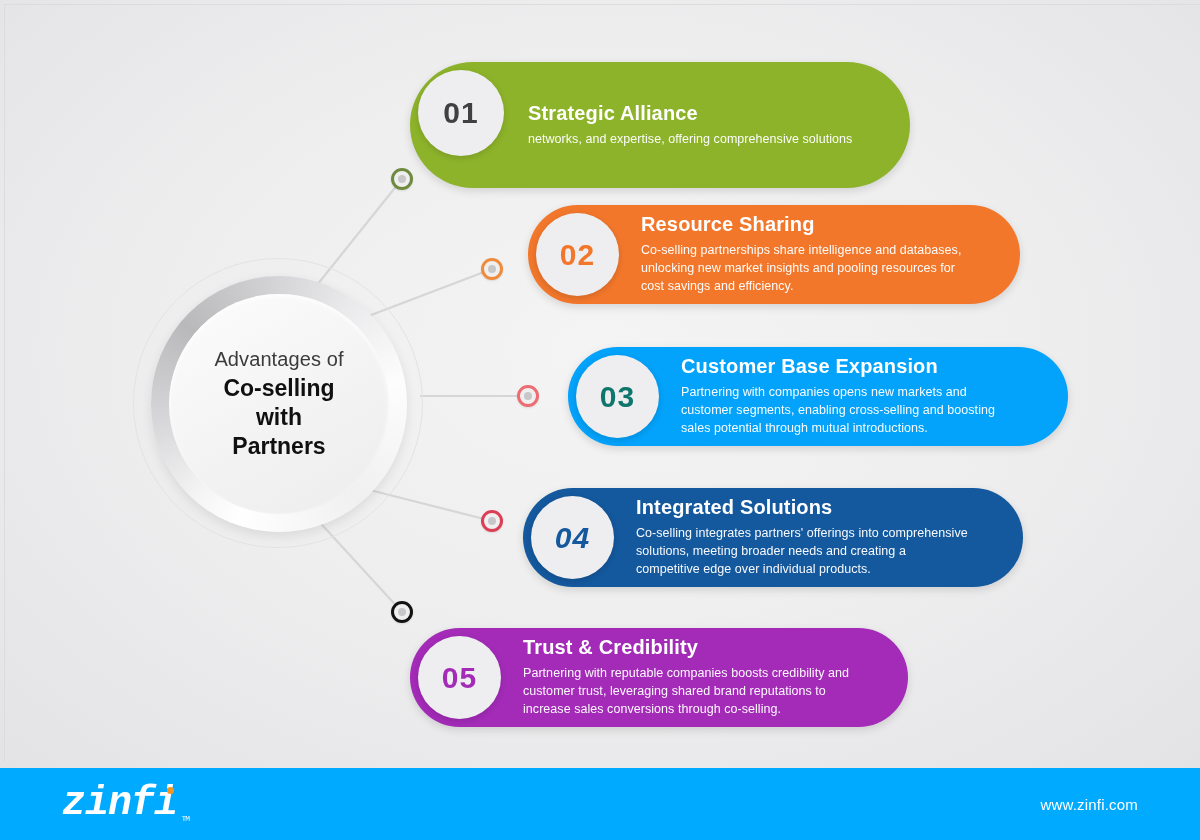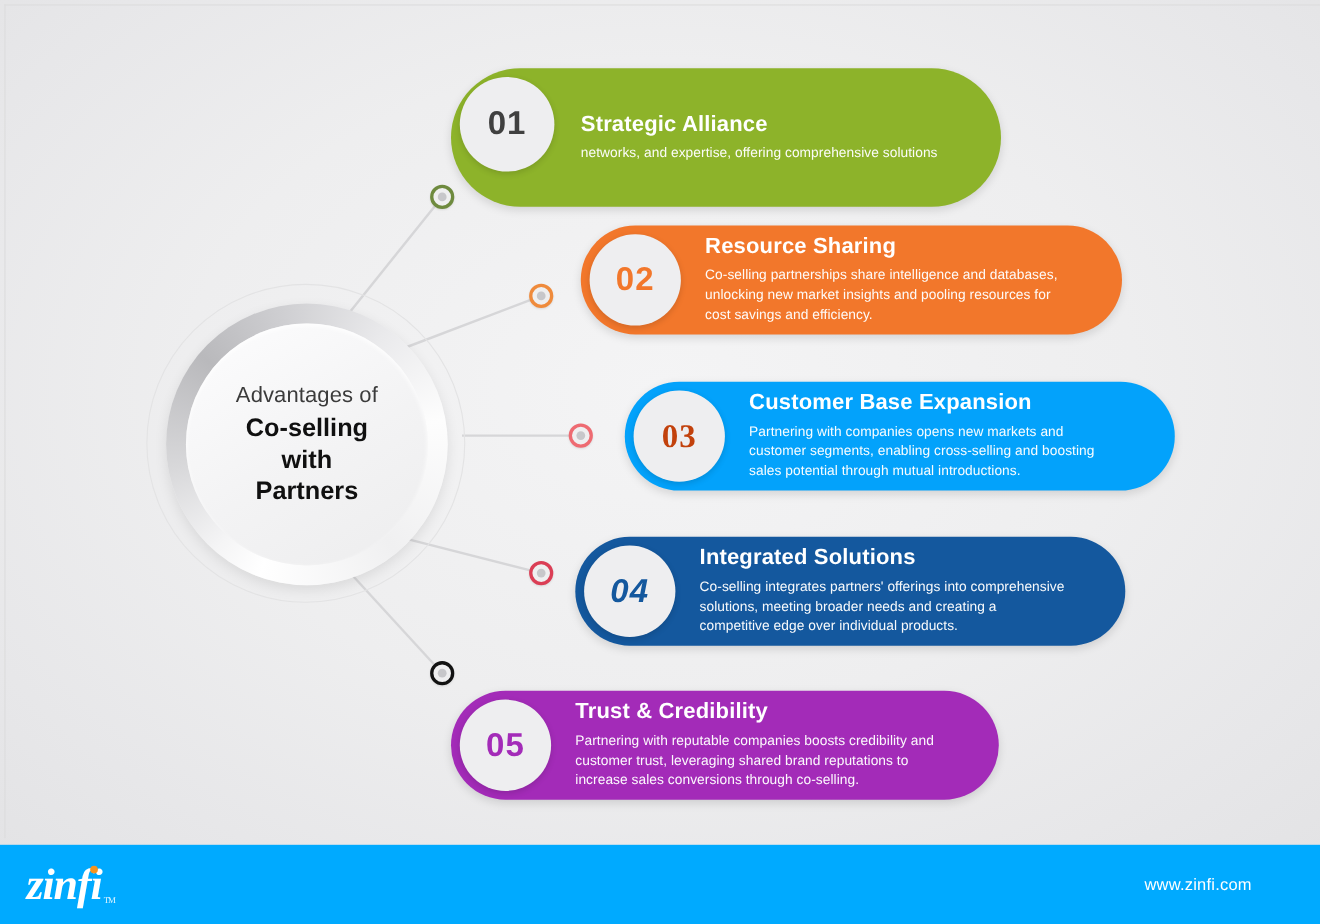--- a/index.html
+++ b/index.html
@@ -109,22 +109,22 @@
   }
 
   
   #footer {
     position:absolute; left:0; bottom:0;
     width:1200px; height:72px;
     background:#00AAFF;
     display:flex; align-items:center; justify-content:space-between;
   }
   #logo {
-    margin-left:24px;
-    font-family:Liberation Serif, serif;
+    margin-left:62px;
+    font-family:Liberation Mono, monospace;
     font-size:40px; font-weight:bold; font-style:italic;
     color:#ffffff; letter-spacing:-1px;
     position:relative; line-height:1;
   }
   #logo-dot {
     position:absolute; right:3px; top:3px;
     width:7px; height:7px; border-radius:50%;
     background:#F7941E;
   }
   #logo-tm {
@@ -210,21 +210,21 @@
   <div class="pill" style="left: 568px; top: 347px; width: 500px; height: 99px; background: rgb(3, 162, 251);">
     <div class="pill-body" style="left:113px; padding-right:24px;">
       <div class="pill-title">Customer Base Expansion</div>
       <div class="pill-desc">
         <div>Partnering with companies opens new markets and</div>
         <div>customer segments, enabling cross-selling and boosting</div>
         <div>sales potential through mutual introductions.</div>
       </div>
     </div>
     <div class="num-circle" style="left:8px; top:8px; width:83px; height:83px;">
-      <span style="color: #c2410c; font-family: Liberation Serif, serif;">03</span>
+      <span style="color: #0f766e;">03</span>
     </div>
   </div>
 
   <div class="pill" style="left: 523px; top: 488px; width: 500px; height: 99px; background: rgb(20, 88, 158);">
     <div class="pill-body" style="left:113px; padding-right:24px;">
       <div class="pill-title">Integrated Solutions</div>
       <div class="pill-desc">
         <div>Co-selling integrates partners' offerings into comprehensive</div>
         <div>solutions, meeting broader needs and creating a</div>
         <div>competitive edge over individual products.</div>

